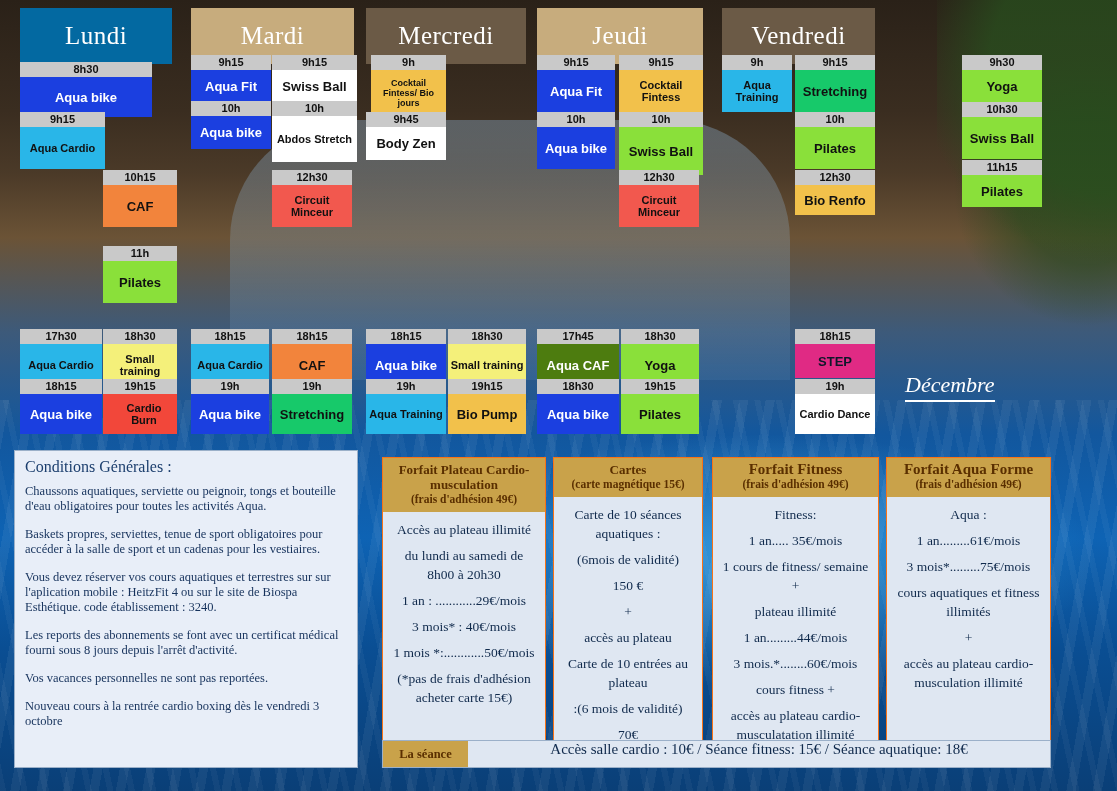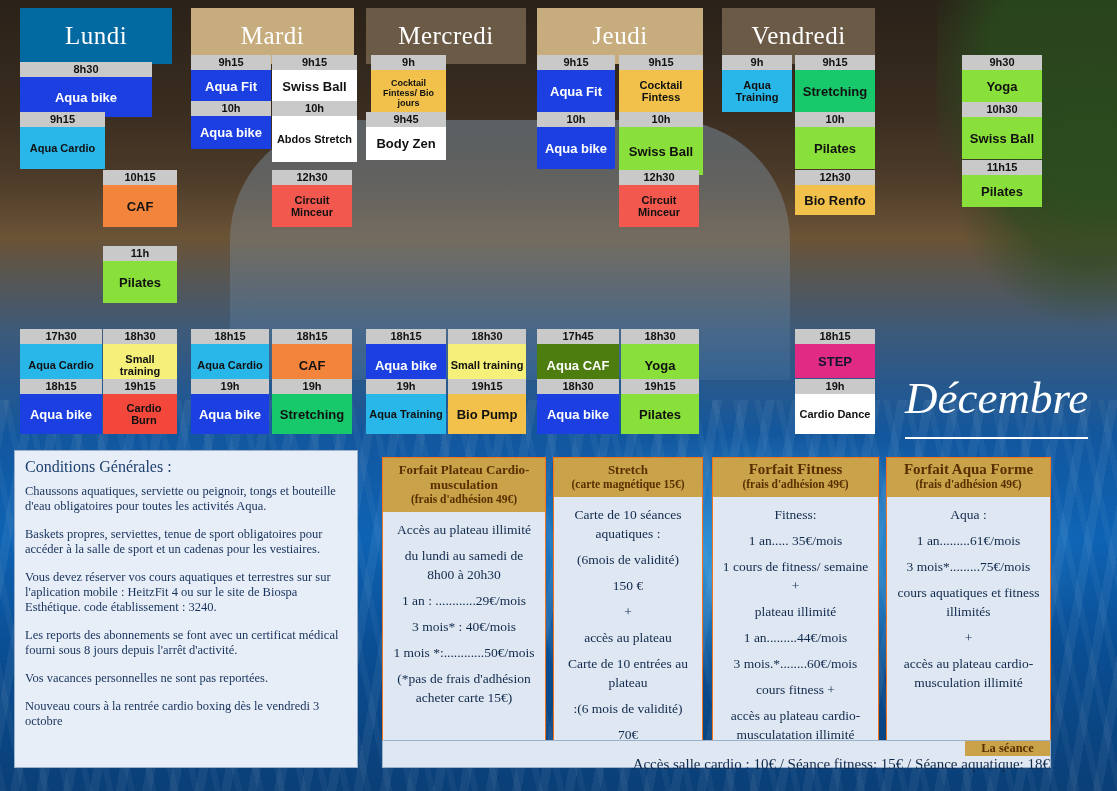--- a/index.html
+++ b/index.html
@@ -54,22 +54,22 @@
     font-size:13px; font-weight:bold; text-align:center; color:#111;
     display:flex; align-items:center; justify-content:center;
     line-height:13px; padding:1px 2px;
   }
   .cell.small{ font-size:11px; line-height:12px; }
   .cell.tiny{ font-size:9px; line-height:10px; }
   
   #decembre{
     position:absolute; left:905px; top:372px;
     font-family:"Liberation Serif", serif; font-style:italic;
-    font-size:45px; color:#ffffff;
-    border-bottom:2px solid #fff; padding-bottom:13px;
+    font-size:22px; color:#ffffff;
+    border-bottom:2px solid #fff; padding-bottom:2px;
   }
   
   #conditions{
     position:absolute; left:14px; top:450px; width:344px; height:318px;
     background:#e8eef8; border:1px solid #9bb0c9;
     padding:8px 10px 6px 10px;
     font-family:"Liberation Serif", serif;
     color:#16325c; font-size:12.5px; line-height:15px;
   }
   #conditions h3{
@@ -90,21 +90,21 @@
   .card .body{ padding:8px 8px 6px; font-size:13.5px; line-height:19px; }
   .card .body .b{ margin-bottom:7px; }
   #c1{ left:382px; width:164px; height:300px; }
   #c2{ left:553px; width:150px; height:300px; }
   #c3{ left:712px; width:167px; height:300px; }
   #c4{ left:886px; width:165px; height:300px; }
   #c3 .hd, #c4 .hd{ font-size:15px; }
   #seance{
     position:absolute; left:382px; top:740px; width:669px; height:28px;
     background:#dfe7f2; border:1px solid #9bb0c9;
-    display:flex; align-items:flex-end;flex-direction:column;
+    display:flex; align-items:flex-start;
   }
   #seance .tag{
     background:#c9a24a; color:#5a2f00; font-weight:bold;
     font-family:"Liberation Serif", serif;
     font-size:12.5px; height:26px; width:85px;
     display:flex; align-items:center; justify-content:center;
   }
   #seance .txt{
     flex:1; text-align:center;
     font-family:"Liberation Serif", serif; font-size:15px; color:#102a4c;
@@ -314,21 +314,21 @@
       <div class="b">Accès au plateau illimité</div>
       <div class="b">du lundi au samedi de 8h00 à 20h30</div>
       <div class="b">1 an :   ............29€/mois</div>
       <div class="b">3 mois* :            40€/mois</div>
       <div class="b">1 mois *:............50€/mois</div>
       <div class="b">(*pas de frais d'adhésion acheter carte 15€)</div>
     </div>
   </div>
 <div class="card" id="c2">
     <div class="hd">
-      <div>Stretch</div>
+      <div>Cartes</div>
       <span class="sub">(carte magnétique 15€)</span>
     </div>
     <div class="body">
       <div class="b">Carte de 10 séances aquatiques :</div>
       <div class="b">(6mois de validité)</div>
       <div class="b">150 €</div>
       <div class="b">+</div>
       <div class="b">accès au plateau</div>
       <div class="b">Carte de 10 entrées au plateau</div>
       <div class="b">:(6 mois de validité)</div>

